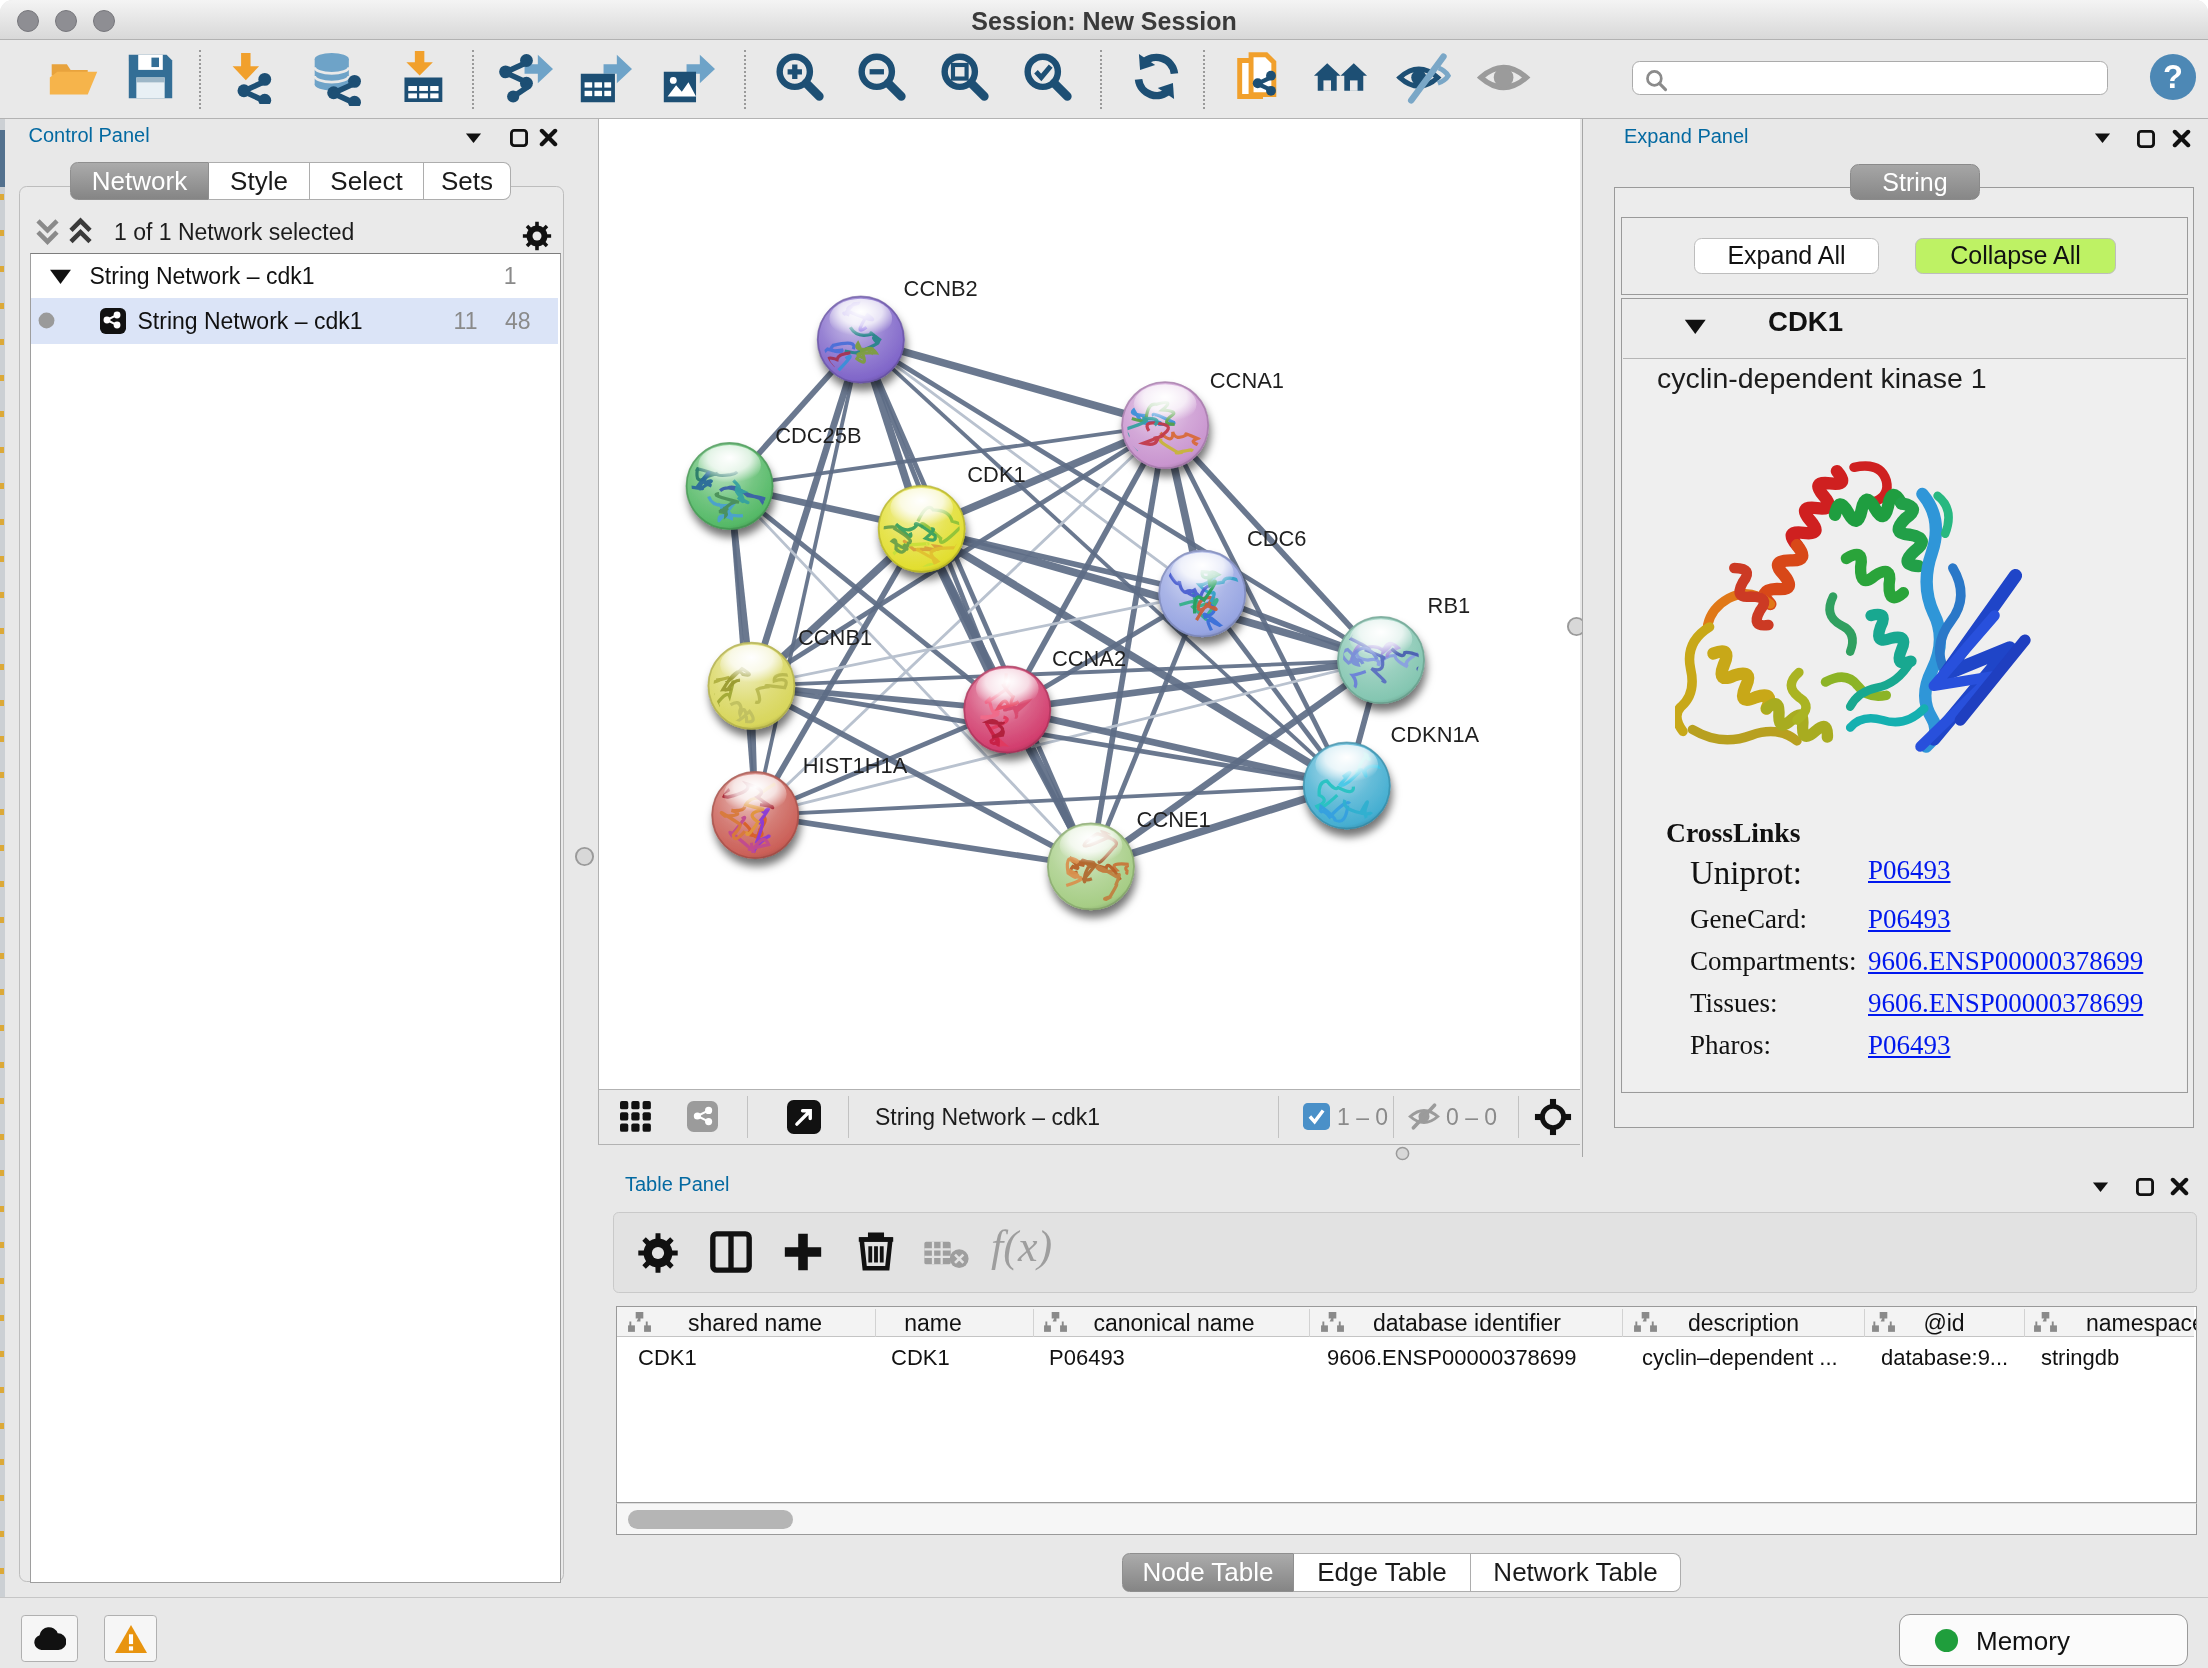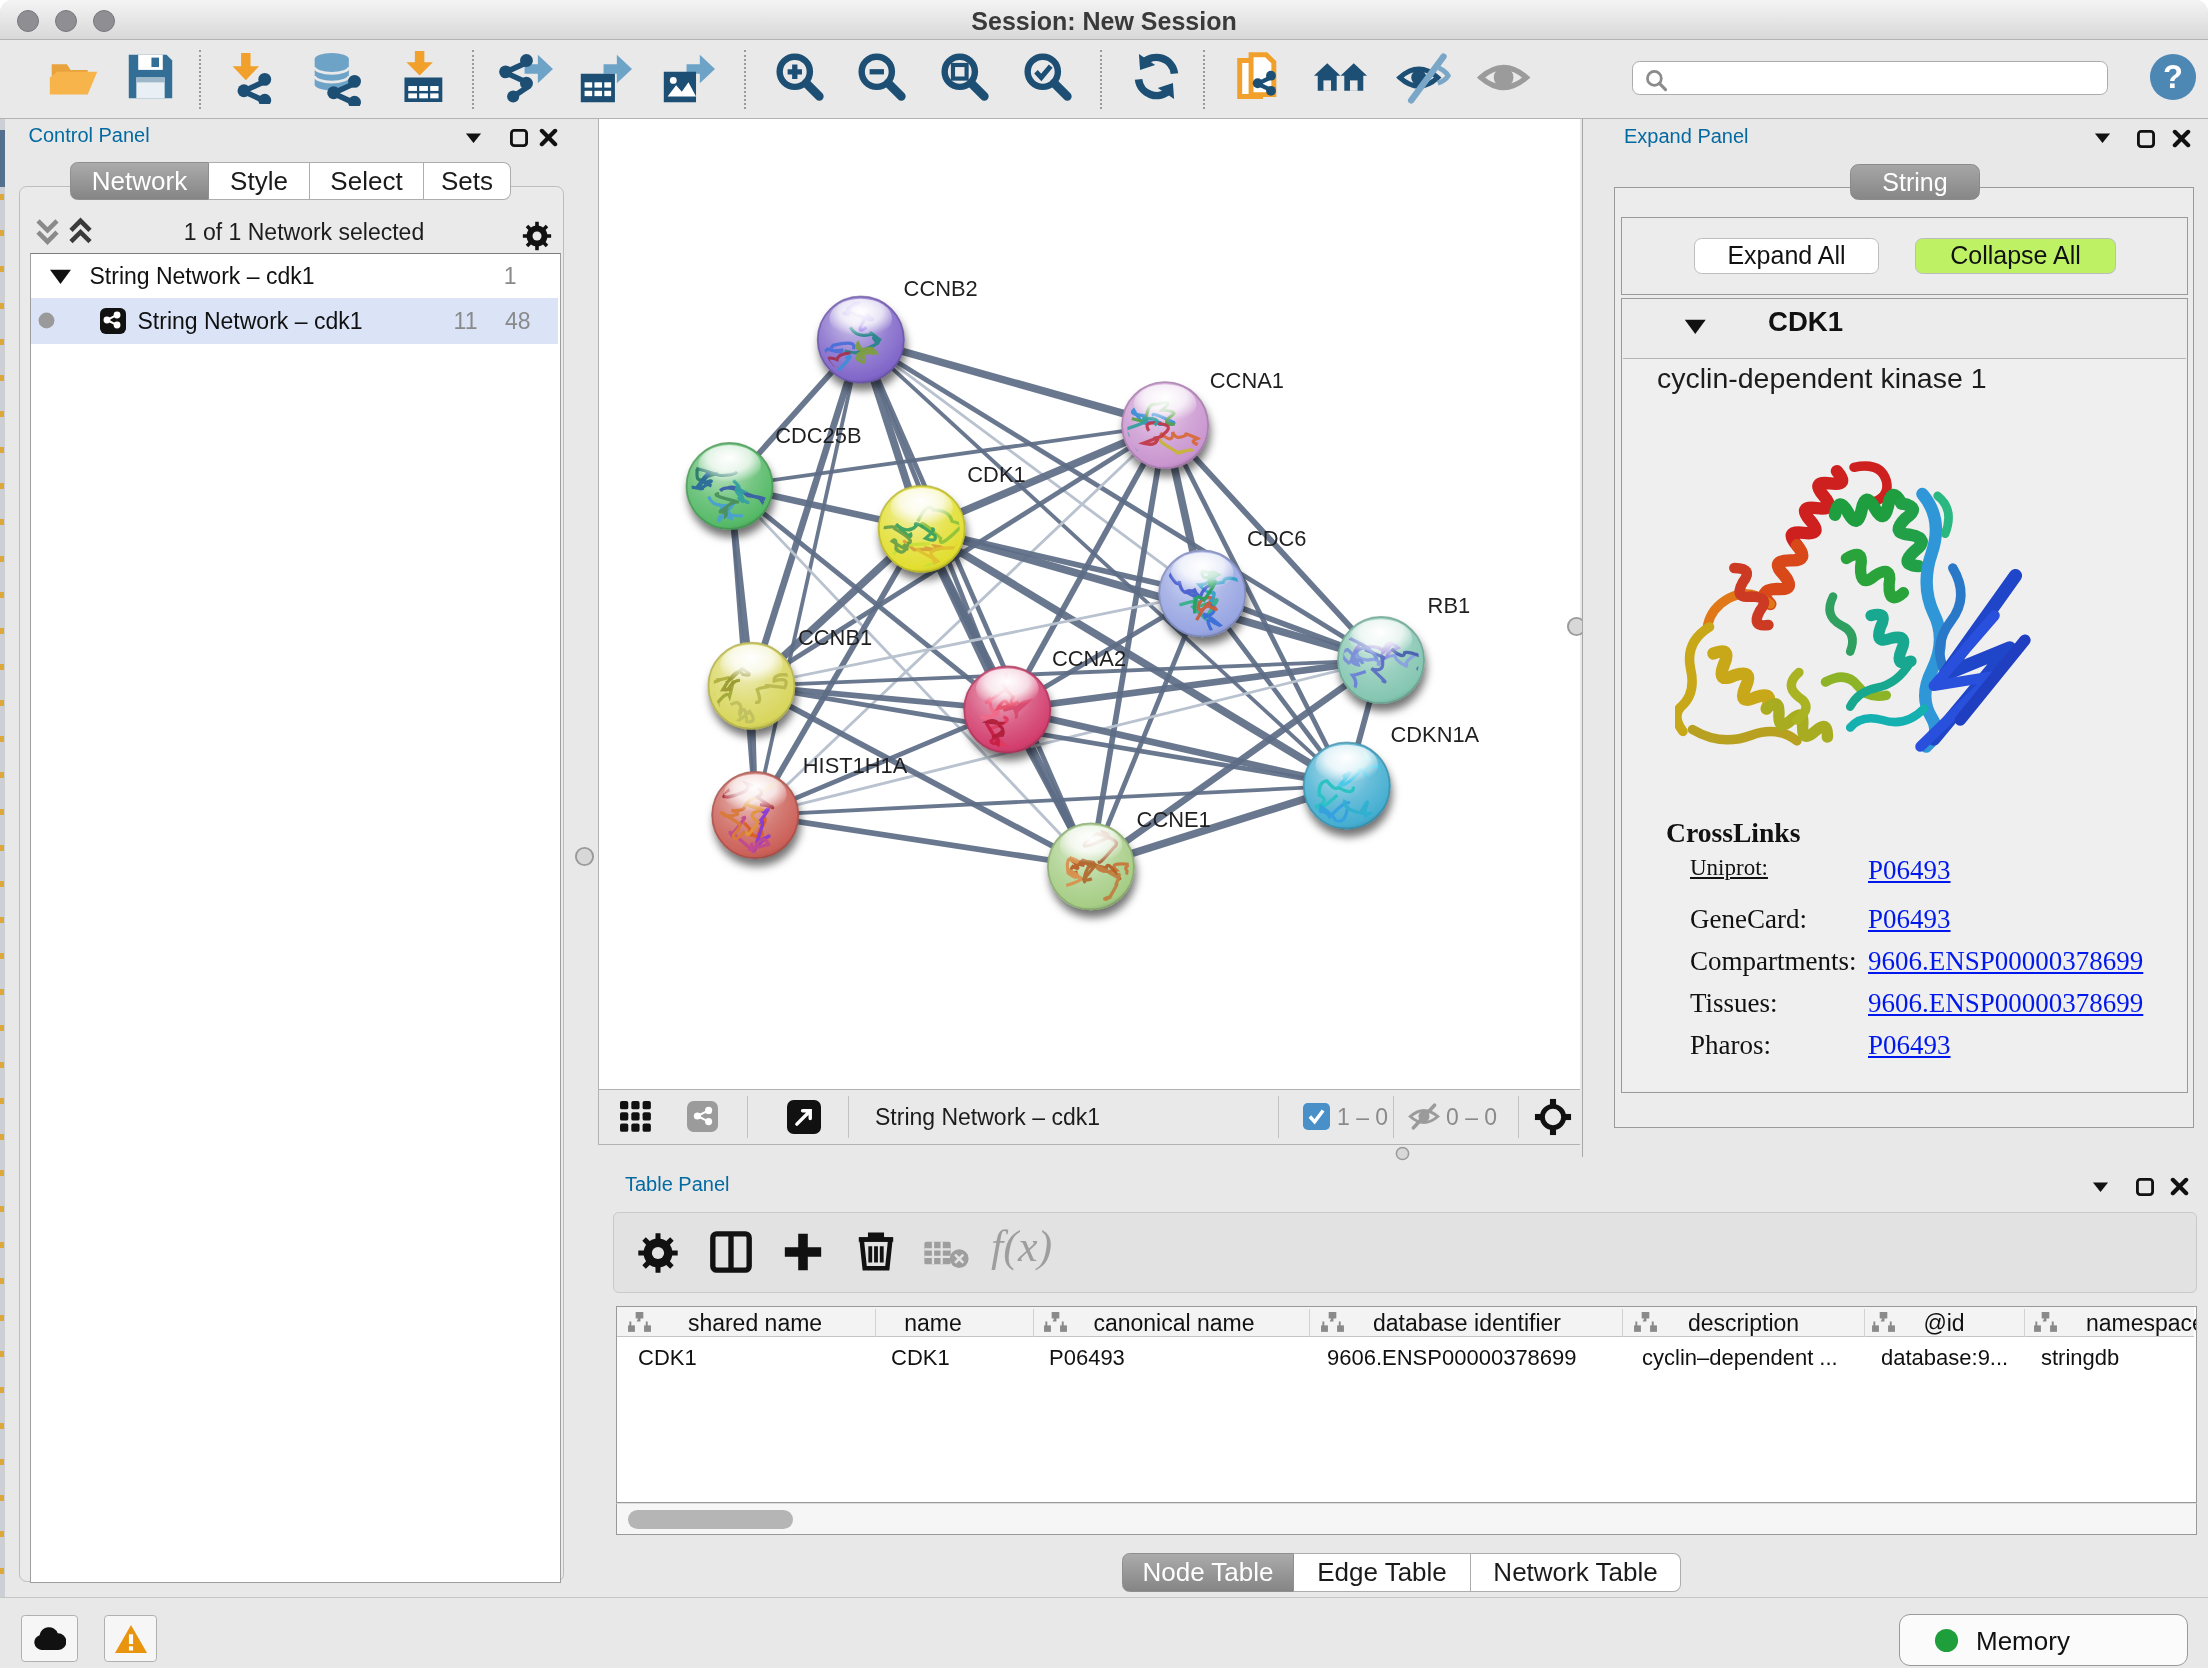--- a/index.html
+++ b/index.html
@@ -264,21 +264,21 @@
       <div class="tab" style="left:139px;width:101px;border-left:none;">Style</div>
       <div class="tab" style="left:240px;width:114px;border-left:none;">Select</div>
       <div class="tab" style="left:354px;width:87px;border-left:none;border-radius:0 7.6px 7.6px 0;">Sets</div>
     </div>
     <svg class="abs" style="left:34px;top:217px;" width="27" height="28.5" viewBox="0 0 14 15">
         <path d="M2 2 l5 5 5 -5 M2 8 l5 5 5 -5" fill="none" stroke="#8a8a8a" stroke-width="2.4"></path>
       </svg>
     <svg class="abs" style="left:67px;top:217px;" width="27" height="28.5" viewBox="0 0 14 15">
         <path d="M2 7 l5 -5 5 5 M2 13 l5 -5 5 5" fill="none" stroke="#3a3a3a" stroke-width="2.4"></path>
       </svg>
-    <div class="abs" style="left:114px;top:219px;width:380px;text-align:center;font-size:23px;color:#1c1c1c;">1 of 1 Network selected</div>
+    <div class="abs" style="left:114px;top:219px;width:380px;font-size:23px;color:#1c1c1c;">1 of 1 Network selected</div>
     <svg class="abs" style="left:522px;top:221px;" width="30" height="30" viewBox="0 0 16 16">
       <path fill="#111" d="M13.17,5.86 L13.51,7.02 L15.54,7.06 L15.54,8.94 L13.51,8.98 L13.17,10.14 L12.59,11.20 L14.00,12.67 L12.67,14.00 L11.20,12.59 L10.14,13.17 L8.98,13.51 L8.94,15.54 L7.06,15.54 L7.02,13.51 L5.86,13.17 L4.80,12.59 L3.33,14.00 L2.00,12.67 L3.41,11.20 L2.83,10.14 L2.49,8.98 L0.46,8.94 L0.46,7.06 L2.49,7.02 L2.83,5.86 L3.41,4.80 L2.00,3.33 L3.33,2.00 L4.80,3.41 L5.86,2.83 L7.02,2.49 L7.06,0.46 L8.94,0.46 L8.98,2.49 L10.14,2.83 L11.20,3.41 L12.67,2.00 L14.00,3.33 L12.59,4.80 Z"></path>
       <circle cx="8" cy="8" r="2.4" fill="#eaeaea"></circle>
     </svg>
     <div id="ctree">
       <div class="abs" style="left:0px;top:0px;width:527px;height:44px;">
         <svg class="abs" style="left:17px;top:13.3px;" width="25" height="19" viewBox="0 0 13 10">
             <path d="M1 1.5 h11 l-5.5 7.5z" fill="#111"></path>
           </svg>
         <div class="abs" style="left:59px;top:8.6px;font-size:23px;color:#111;">String Network – cdk1</div>
@@ -707,21 +707,21 @@
         <path d="M260,42 q22,26 10,62 q-12,34 2,64 q14,28 -2,60 q-14,28 0,50 q10,16 -6,30" stroke="#2f96d8" stroke-width="13"></path>
         <path d="M292,120 q18,30 -2,56 q-20,26 -6,54" stroke="#2a78c8" stroke-width="10"></path>
         <path d="M358,128 L284,232 L352,204 L272,300" stroke="#1f45c8" stroke-width="14"></path>
         <path d="M336,170 L272,244 L334,234 L258,308" stroke="#2850dc" stroke-width="11"></path>
         <path d="M368,196 L300,280" stroke="#1f3fc0" stroke-width="12"></path>
         <path d="M262,268 q-20,20 -44,12 q-22,-6 -34,8" stroke="#15b0b0" stroke-width="9"></path>
         <path d="M284,84 q10,-26 -8,-40" stroke="#28b880" stroke-width="9"></path>
       </g>
     </svg>
     <div class="abs" style="left:83px;top:698px;font-family:'Liberation Serif',serif;font-size:27.6px;font-weight:bold;color:#111;">CrossLinks</div>
-    <div class="abs" style="left:107px;top:736px;font-family:'Liberation Serif',serif;font-size:23px;color:#111;text-decoration:underline;">Uniprot:</div>
+    <div class="abs" style="left:107px;top:736px;font-family:'Liberation Serif',serif;font-size:33px;color:#111;">Uniprot:</div>
     <div class="abs" style="left:285px;top:736px;font-family:'Liberation Serif',serif;font-size:27px;color:#0018ee;text-decoration:underline;">P06493</div>
     <div class="abs" style="left:107px;top:785px;font-family:'Liberation Serif',serif;font-size:27px;color:#111;">GeneCard:</div>
     <div class="abs" style="left:285px;top:785px;font-family:'Liberation Serif',serif;font-size:27px;color:#0018ee;text-decoration:underline;">P06493</div>
     <div class="abs" style="left:107px;top:827px;font-family:'Liberation Serif',serif;font-size:27px;color:#111;">Compartments:</div>
     <div class="abs" style="left:285px;top:827px;font-family:'Liberation Serif',serif;font-size:27px;color:#0018ee;text-decoration:underline;">9606.ENSP00000378699</div>
     <div class="abs" style="left:107px;top:869px;font-family:'Liberation Serif',serif;font-size:27px;color:#111;">Tissues:</div>
     <div class="abs" style="left:285px;top:869px;font-family:'Liberation Serif',serif;font-size:27px;color:#0018ee;text-decoration:underline;">9606.ENSP00000378699</div>
     <div class="abs" style="left:107px;top:911px;font-family:'Liberation Serif',serif;font-size:27px;color:#111;">Pharos:</div>
     <div class="abs" style="left:285px;top:911px;font-family:'Liberation Serif',serif;font-size:27px;color:#0018ee;text-decoration:underline;">P06493</div>
   </div>

